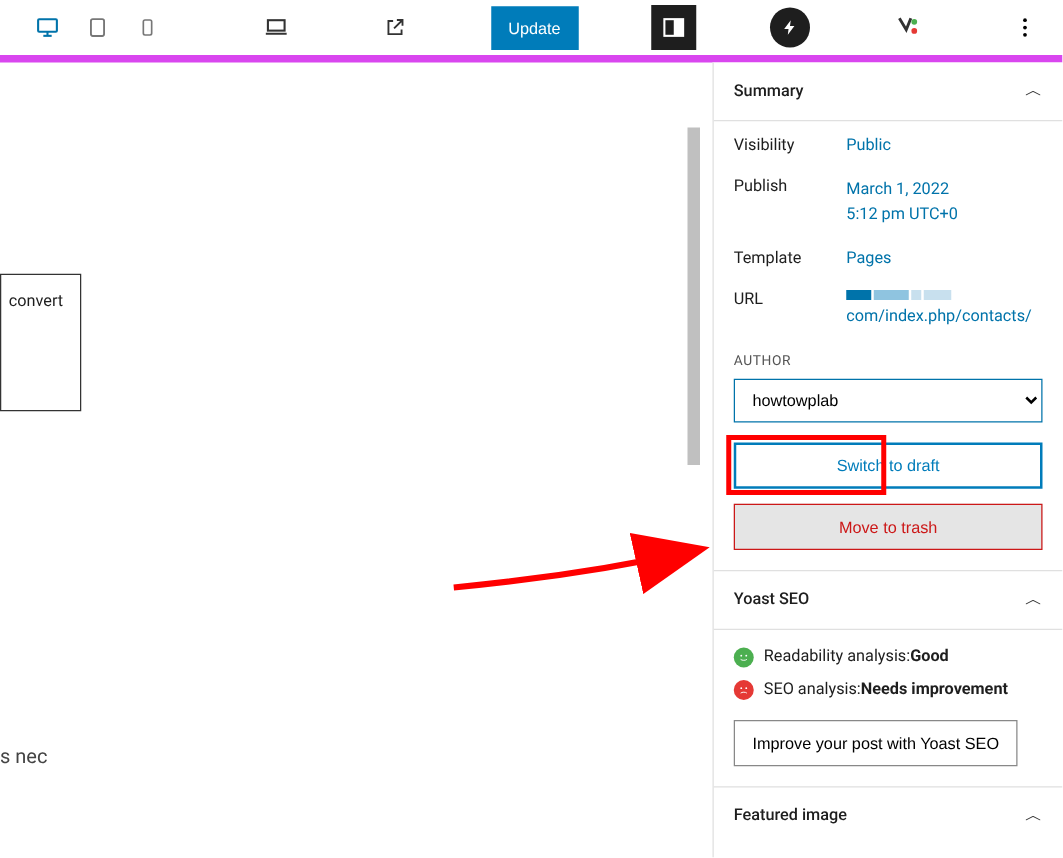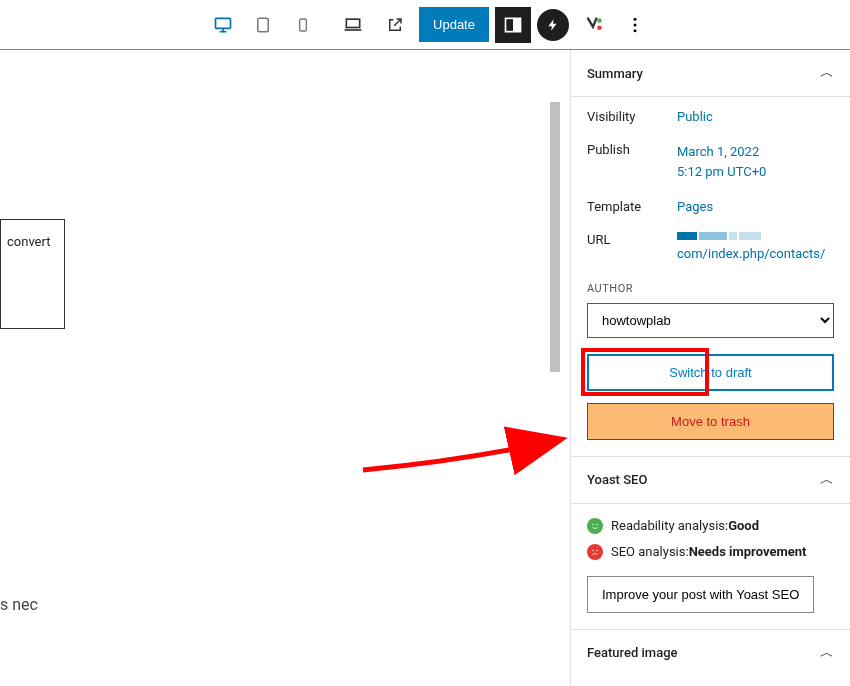--- a/index.html
+++ b/index.html
@@ -8,24 +8,24 @@
       font-size: 13px;
       color: #1e1e1e;
       background: #fff;
       width: 850px;
       height: 686px;
       position: relative;
       overflow: hidden;
     }
     .topbar {
       height: 50px;
-      border-bottom: 1px solid #d946ef;
+      border-bottom: 6px solid #d946ef;
       display: flex;
       align-items: center;
-      justify-content: center;
+      justify-content: space-between;
       padding-right: 12px;
       gap: 6px;
       padding-left: 20px;
     }
     .device-group { display: flex; gap: 4px; margin-right: 8px; }
     .device-btn {
       width: 36px; height: 36px;
       display: flex; align-items: center; justify-content: center;
       cursor: pointer; color: #1e1e1e;
     }
@@ -155,21 +155,21 @@
     }
     .highlight-box {
       position: absolute;
       left: -6px; top: -6px;
       width: 128px; height: 48px;
       border: 4px solid #ff0000;
       pointer-events: none;
     }
     .move-trash {
       border: 1px solid #cc1818; color: #cc1818;
-      background: #fdba74; padding: 10px 14px;
+      background: #e5e5e5; padding: 10px 14px;
       font-size: 13px; cursor: pointer;
     }
     .yoast-body { padding: 14px 16px 16px; border-bottom: 1px solid #e0e0e0; }
     .analysis-row {
       display: flex; align-items: center;
       font-size: 13px; margin-bottom: 10px;
     }
     .smiley {
       width: 16px; height: 16px; border-radius: 50%;
       margin-right: 8px; flex-shrink: 0;

